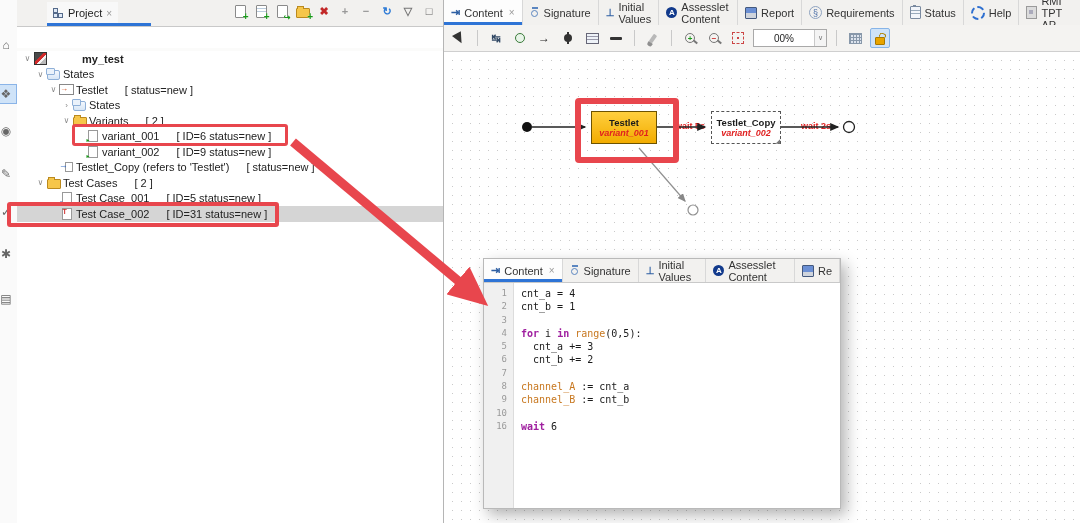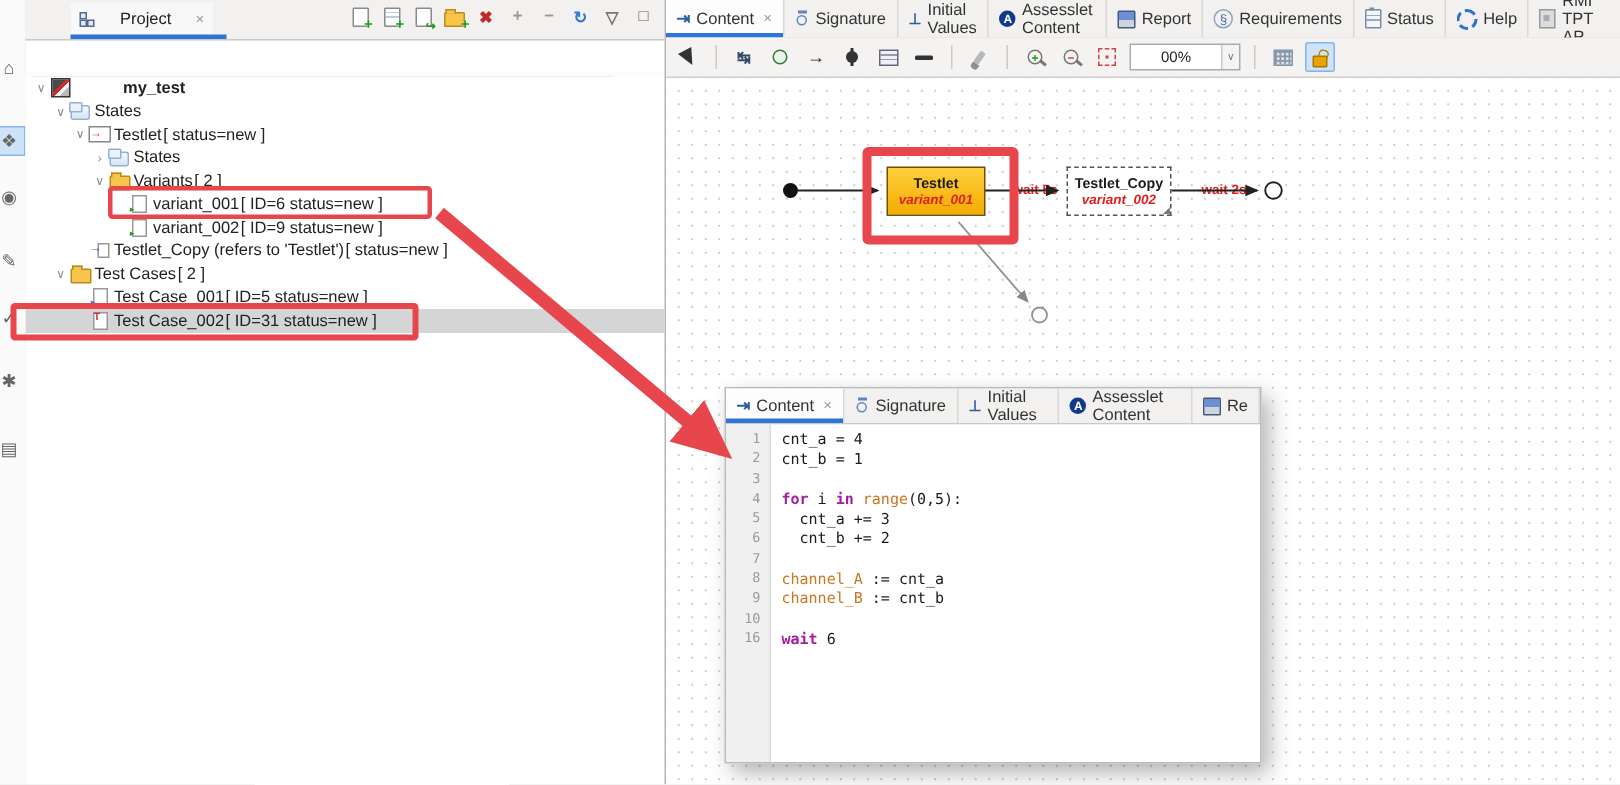--- a/index.html
+++ b/index.html
@@ -9,40 +9,40 @@
 
   
   #rail{left:0;top:0;width:17px;height:523px;background:#fafafa;border-right:1px solid #c9c9c9;}
   .rail-ic{position:absolute;left:-4px;width:20px;height:18px;text-align:center;line-height:18px;
            font-size:12px;color:#666;}
   .rail-ic.sel{background:#cfe3f8;border:1px solid #8ab4e8;left:-5px;}
 
   
   #proj{left:17px;top:0;width:426px;height:523px;background:#fff;}
   #proj-header{position:absolute;left:0;top:0;width:426px;height:26px;background:#f2f1ef;border-bottom:1px solid #c9c9c9;}
-  #proj-tab{position:absolute;left:30px;top:2px;height:22px;display:flex;align-items:center;gap:16px;padding:0 6px;background:#f8f8f8;}
+  #proj-tab{position:absolute;left:30px;top:2px;height:22px;display:flex;align-items:center;gap:4px;padding:0 6px;background:#f8f8f8;}
   #proj-tab-underline{position:absolute;left:30px;top:23px;width:104px;height:3px;background:#2e74d6;}
   #proj-tools{position:absolute;right:6px;top:3px;display:flex;gap:5px;align-items:center;}
   .tool-btn{width:16px;height:16px;display:flex;align-items:center;justify-content:center;position:relative;}
   .g{font-weight:bold;}
 
   #search-row{position:absolute;left:0;top:26px;width:426px;height:24px;background:#fbfbfa;margin-top:22px;}
   #search-box{position:absolute;left:4px;top:3px;width:366px;height:16px;border:1px solid #b7b7b7;background:#fff;
               font-family:"Liberation Sans",sans-serif;font-size:11px;color:#8a8a8a;padding:0 2px 0 18px;}
   .srch-ic{position:absolute;top:5px;}
   #search-tools{position:absolute;right:4px;top:4px;display:flex;gap:8px;}
 
   #tree{position:absolute;left:0;top:51px;width:426px;height:472px;background:#fff;overflow:hidden;}
   .trow{display:flex;align-items:center;height:15.5px;white-space:nowrap;}
   .trow.sel{background:#d5d5d5;}
   .texp{width:11px;color:#8a8a8a;font-size:8px;text-align:center;flex:none;}
   .tico{width:15px;flex:none;display:flex;align-items:center;justify-content:center;}
   .tname{margin-left:2px;}
   .tname.b{font-weight:bold;padding-left:32px;}
-  .tmeta{margin-left:1px;}
+  .tmeta{margin-left:17px;}
 
   
   .red-outline{position:absolute;border:3px solid #e8464d;border-radius:3px;z-index:40;pointer-events:none;}
 
   
   #main{left:443px;top:0;width:637px;height:523px;border-left:1px solid #b5b5b5;background:#fff;}
   .tabbar{display:flex;align-items:stretch;background:#f2f1ef;border-bottom:1px solid #c9c9c9;height:25px;}
   .tab{display:flex;align-items:center;gap:4px;padding:0 7px;border-right:1px solid #d8d8d8;color:#333;}
   .tab.active{background:#fdfdfd;box-shadow:inset 0 -3px 0 #2e74d6;}
   .tab .x{color:#999;font-size:10px;margin-left:2px;}

